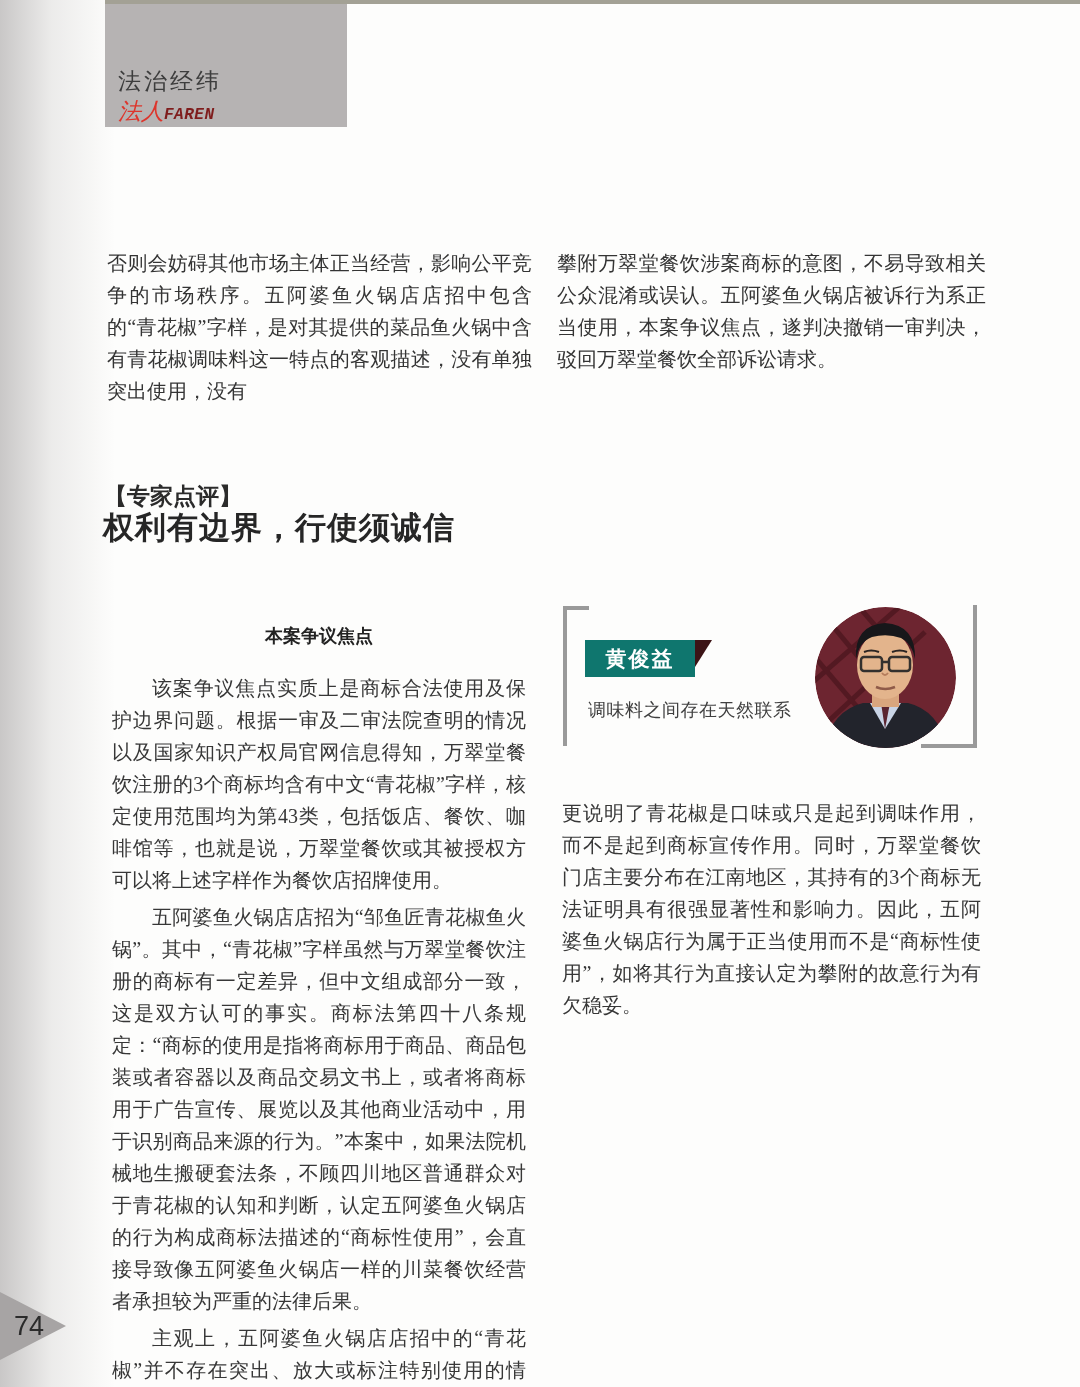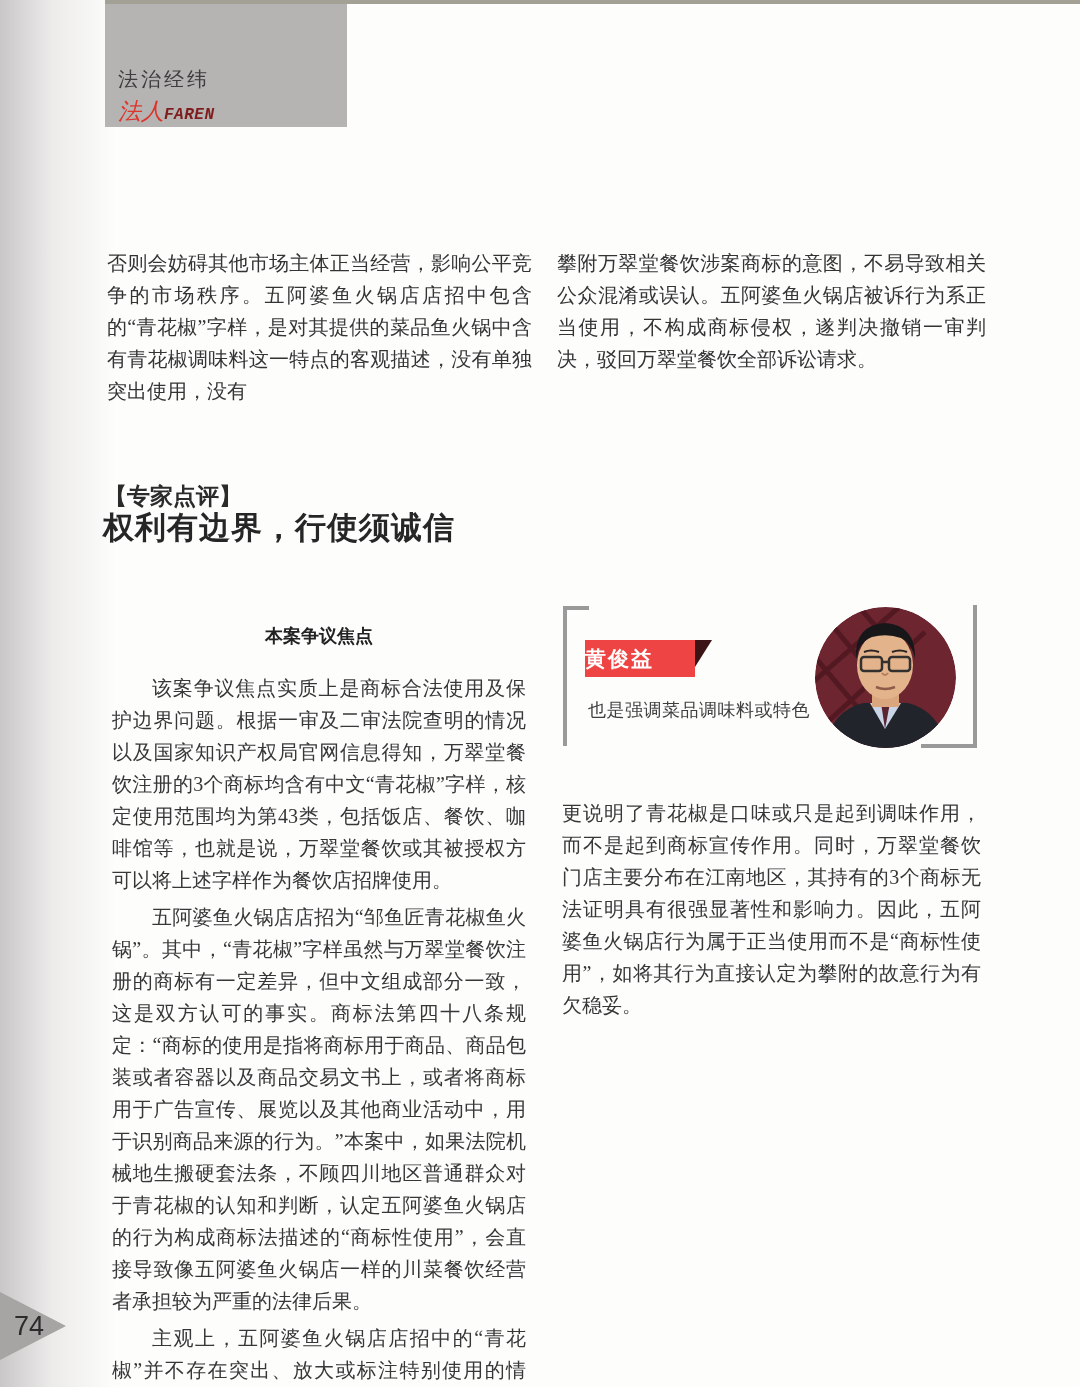--- a/index.html
+++ b/index.html
@@ -9,21 +9,21 @@
     font-family:"Liberation Serif","DejaVu Serif",serif;
     color:#2e2e2e;
   }
   
   .edge-left{position:absolute;left:0;top:0;width:115px;height:100%;
     background:linear-gradient(90deg,rgba(158,155,155,.55),rgba(158,155,155,.18) 45%,rgba(158,155,155,0));pointer-events:none;}
   .top-rule{position:absolute;left:105px;top:0;width:975px;height:4px;background:#a3a195;}
   
   .tag-block{position:absolute;left:105px;top:4px;width:242px;height:123px;background:#b6b3b3;}
   .tag-cat{position:absolute;left:13px;top:62px;font-family:"Liberation Sans","DejaVu Sans",sans-serif;
-    font-size:20px;letter-spacing:3px;color:#3d3d3d;}
+    font-size:23px;letter-spacing:3px;color:#3d3d3d;}
   .tag-logo{position:absolute;left:13px;top:92px;white-space:nowrap;}
   .logo-cn{font-family:"Liberation Sans","DejaVu Sans",sans-serif;font-size:23px;font-weight:normal;font-style:italic;color:#dd352c;}
   .logo-en{font-family:Liberation Mono, monospace;font-size:16px;font-weight:bold;font-style:italic;color:#7f1d1d;letter-spacing:.5px;}
   
   .intro-left,.intro-right{position:absolute;top:247px;font-size:20px;line-height:32px;text-align:justify;color:#343434;}
   .intro-left{left:107px;width:425px;}
   .intro-right{left:557px;width:429px;}
   
   .kicker{position:absolute;left:104px;top:481px;font-family:"Liberation Sans","DejaVu Sans",sans-serif;
     font-size:23px;font-weight:bold;color:#2b2b2b;}
@@ -35,22 +35,22 @@
   .left-body{position:absolute;left:107px;top:667px;width:424px;}
   .right-body{position:absolute;left:557px;top:792px;width:429px;}
   .body-par{margin:5px;font-size:20px;line-height:32px;text-align:justify;color:#373737;}
   .ind{text-indent:2em;}
   
   .expert-box{position:absolute;left:557px;top:598px;width:428px;height:154px;}
   .bracket-left{position:absolute;left:6px;top:8px;width:26px;height:140px;
     border-left:4px solid #9a9a9a;border-top:4px solid #9a9a9a;box-sizing:border-box;}
   .bracket-right{position:absolute;left:364px;top:7px;width:56px;height:143px;
     border-right:4px solid #9a9a9a;border-bottom:4px solid #9a9a9a;box-sizing:border-box;}
-  .name-badge{position:absolute;left:28px;top:42px;width:110px;height:37px;background:#ef4444;
-    display:flex;align-items:center;justify-content:flex-start;}
+  .name-badge{position:absolute;left:28px;top:42px;width:110px;height:37px;background:#0f766e;
+    display:flex;align-items:center;justify-content:center;}
   .name-badge span{font-family:"Liberation Sans","DejaVu Sans",sans-serif;font-size:21px;font-weight:bold;color:#fff;letter-spacing:2px;}
   .badge-fold{position:absolute;left:138px;top:42px;width:17px;height:27px;background:#3c1416;
     clip-path:polygon(0 0,100% 0,0 100%);}
   .affiliation{position:absolute;left:31px;top:100px;font-family:"Liberation Sans","DejaVu Sans",sans-serif;
     font-size:18px;color:#3f3f3f;letter-spacing:.5px;}
   .portrait{position:absolute;left:258px;top:9px;width:141px;height:141px;border-radius:50%;overflow:hidden;}
   
   .page-arrow{position:absolute;left:0;top:1292px;width:66px;height:68px;background:#a7a4a4;
     clip-path:polygon(0 0,100% 50%,0 100%);}
   .page-num{position:absolute;left:14px;top:1292px;height:68px;line-height:68px;
@@ -63,41 +63,41 @@
 <div class="top-rule"></div>
 
 <div class="tag-block">
   <div class="tag-cat">法治经纬</div>
   <div class="tag-logo">
     <span class="logo-cn">法人</span><span class="logo-en">FAREN</span>
   </div>
 </div>
 
 <div class="intro-left">否则会妨碍其他市场主体正当经营，影响公平竞争的市场秩序。五阿婆鱼火锅店店招中包含的“青花椒”字样，是对其提供的菜品鱼火锅中含有青花椒调味料这一特点的客观描述，没有单独突出使用，没有</div>
-<div class="intro-right">攀附万翠堂餐饮涉案商标的意图，不易导致相关公众混淆或误认。五阿婆鱼火锅店被诉行为系正当使用，不构成商标侵权，遂判决撤销一审判决，驳回万翠堂餐饮全部诉讼请求。</div>
+<div class="intro-right">攀附万翠堂餐饮涉案商标的意图，不易导致相关公众混淆或误认。五阿婆鱼火锅店被诉行为系正当使用，本案争议焦点，遂判决撤销一审判决，驳回万翠堂餐饮全部诉讼请求。</div>
 
 <div class="kicker">【专家点评】</div>
 <div class="title">权利有边界，行使须诚信</div>
 
 <div class="focus-heading">本案争议焦点</div>
 
 <div class="left-body">
   <p class="body-par ind">该案争议焦点实质上是商标合法使用及保护边界问题。根据一审及二审法院查明的情况以及国家知识产权局官网信息得知，万翠堂餐饮注册的3个商标均含有中文“青花椒”字样，核定使用范围均为第43类，包括饭店、餐饮、咖啡馆等，也就是说，万翠堂餐饮或其被授权方可以将上述字样作为餐饮店招牌使用。</p>
   <p class="body-par ind">五阿婆鱼火锅店店招为“邹鱼匠青花椒鱼火锅”。其中，“青花椒”字样虽然与万翠堂餐饮注册的商标有一定差异，但中文组成部分一致，这是双方认可的事实。商标法第四十八条规定：“商标的使用是指将商标用于商品、商品包装或者容器以及商品交易文书上，或者将商标用于广告宣传、展览以及其他商业活动中，用于识别商品来源的行为。”本案中，如果法院机械地生搬硬套法条，不顾四川地区普通群众对于青花椒的认知和判断，认定五阿婆鱼火锅店的行为构成商标法描述的“商标性使用”，会直接导致像五阿婆鱼火锅店一样的川菜餐饮经营者承担较为严重的法律后果。</p>
   <p class="body-par ind">主观上，五阿婆鱼火锅店店招中的“青花椒”并不存在突出、放大或标注特别使用的情况。该店将商标“邹鱼匠”放在“青花椒”之前共同使用在店招中，</p>
 </div>
 
 <div class="expert-box">
   <div class="bracket-left"></div>
   <div class="bracket-right"></div>
   <div class="name-badge">
     <span>黄俊益</span>
   </div>
   <div class="badge-fold"></div>
-  <div class="affiliation">也是强调菜品调味料或特色</div>
+  <div class="affiliation">调味料之间存在天然联系</div>
   <div class="portrait">
     <svg width="141" height="141" viewBox="0 0 141 141">
       <defs>
           <clipPath id="pc">
             <circle cx="70.5" cy="70.5" r="70.5"></circle>
           </clipPath>
         </defs>
       <g clip-path="url(#pc)">
         <rect width="141" height="141" fill="#6d2530"></rect>
         <g stroke="#4f1820" stroke-width="5" opacity="0.85">

